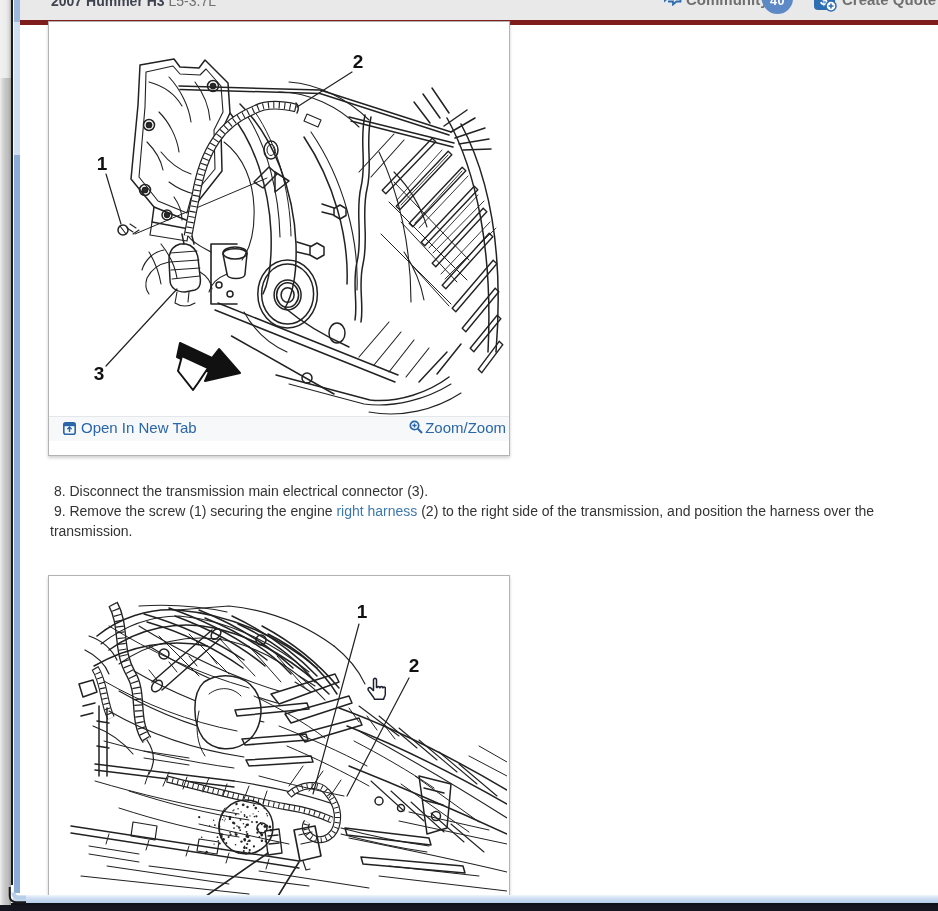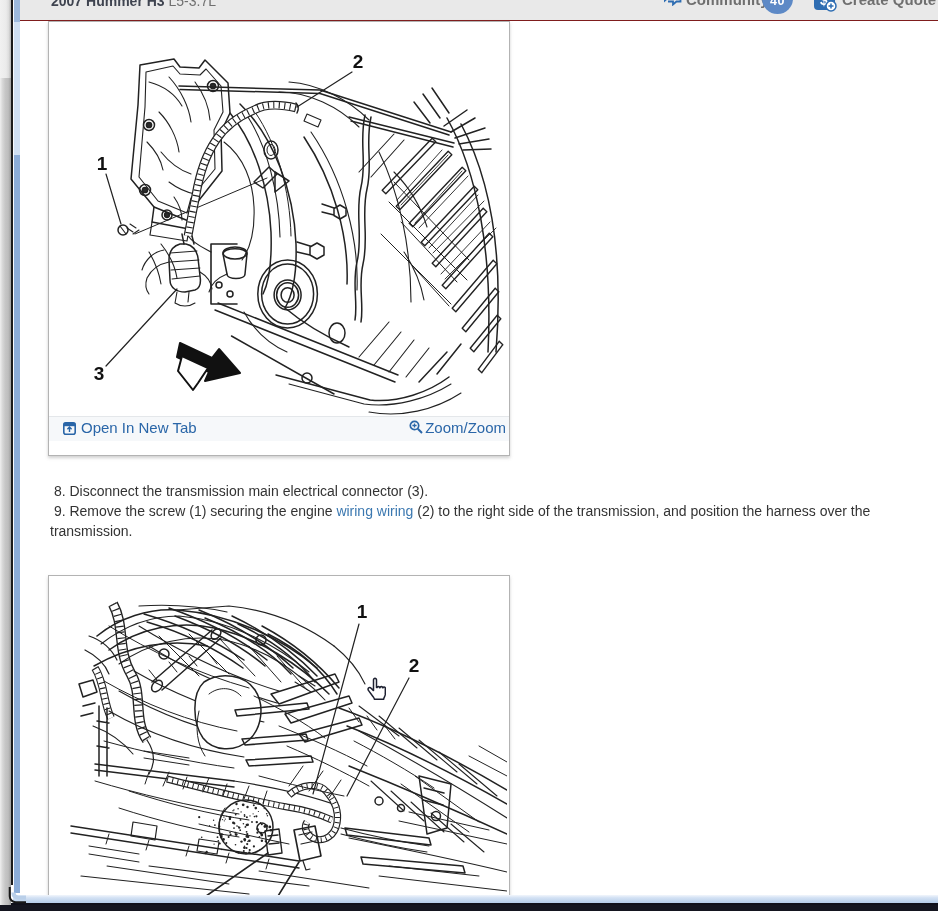--- a/index.html
+++ b/index.html
@@ -8,21 +8,21 @@
   .abs{position:absolute;}
   
   #outerband-top{left:0;top:0;width:11px;height:78px;background:linear-gradient(to right,#f1f1f1 0%,#ebebeb 55%,#dcdcdc 80%,#b5b5b5 100%);}
   #outerband-bot{left:0;top:78px;width:11px;height:827px;background:linear-gradient(to right,#efefef 0%,#d8d8d8 22%,#c6c6c6 48%,#bdbdbd 75%,#9f9f9f 100%);}
   #blackline{left:11px;top:0;width:2px;height:885px;background:#1b1b1b;}
   #bluestrip{left:13px;top:0;width:7px;height:893px;background:#cfdff2;}
   #bluestrip .whiteedge{left:0;top:0;width:1px;height:893px;background:#f8fafd;}
   #bluethumb{left:14px;top:155px;width:6px;height:738px;background:#8cadd8;}
   #bluetop{left:14px;top:0;width:6px;height:22px;background:#9db9dd;}
   
-  #topbar{left:20px;top:0;width:918px;height:20px;background:#e9e9e9;border-bottom:1px solid #7f1d1d;overflow:hidden;}
+  #topbar{left:20px;top:0;width:918px;height:20px;background:#e9e9e9;border-bottom:5px solid #7f1d1d;overflow:hidden;}
   #title{position:absolute;left:31px;top:-6px;font-size:14px;line-height:14px;font-weight:bold;color:#3f4450;white-space:nowrap;}
   #title span{font-weight:normal;color:#6f6f6f;}
   .tb-ico{position:absolute;}
   #communitytxt{position:absolute;left:666px;top:-7px;font-size:15px;line-height:14px;font-weight:bold;color:#6f6f6f;}
   #badge{position:absolute;left:742px;top:-17px;width:31px;height:31px;border-radius:50%;background:#5d89c6;color:#fff;font-size:12.5px;font-weight:bold;text-align:center;line-height:37px;letter-spacing:0.5px;}
   #cqtxt{position:absolute;left:822px;top:-7px;font-size:15px;line-height:14px;font-weight:bold;color:#6f6f6f;}
   
   .imgbox{border:1px solid #b3b3b3;background:#fff;box-shadow:0 2px 3px rgba(120,120,120,0.35);}
   #box1{left:48px;top:21px;width:460px;height:433px;}
   #box2{left:48px;top:575px;width:460px;height:325px;border-bottom:none;overflow:hidden;}
@@ -193,21 +193,21 @@
        <circle cx="5.5" cy="5.5" r="4.2" fill="none" stroke="#2a66a8" stroke-width="1.7"></circle>
        <path d="M5.5 3.4 v4.2 M3.4 5.5 h4.2" stroke="#2a66a8" stroke-width="1.3"></path>
        <path d="M8.8 8.8 L13 13" stroke="#2a66a8" stroke-width="2"></path>
      </svg>
      <div class="lnk" style="right:3px;">Zoom/Zoom</div>
    </div>
  </div>
 
  <div class="abs" id="steps">
    &nbsp;8. Disconnect the transmission main electrical connector (3).<br>
-   &nbsp;9. Remove the screw (1) securing the engine <span class="lnk">wiring wiring</span> (2) to the right side of the transmission, and position the harness over the
+   &nbsp;9. Remove the screw (1) securing the engine <span class="lnk">right harness</span> (2) to the right side of the transmission, and position the harness over the
    transmission.
  </div>
 
  <div class="abs imgbox" id="box2">
    <svg id="diag2" width="458" height="325" viewBox="0 0 458 325">
     <g fill="none" stroke="#222" stroke-width="1.5" stroke-linecap="round" stroke-linejoin="round">
 
      <path d="M64,28 C76,50 68,74 82,98 C94,118 84,144 98,164" stroke-width="10.5" stroke-linecap="butt"></path>
      <path d="M64,28 C76,50 68,74 82,98 C94,118 84,144 98,164" stroke="#fff" stroke-width="7.8" stroke-linecap="butt"></path>
      <path d="M64,28 C76,50 68,74 82,98 C94,118 84,144 98,164" stroke-dasharray="1.2,4.6" stroke-width="7.8" stroke-linecap="butt"></path>

